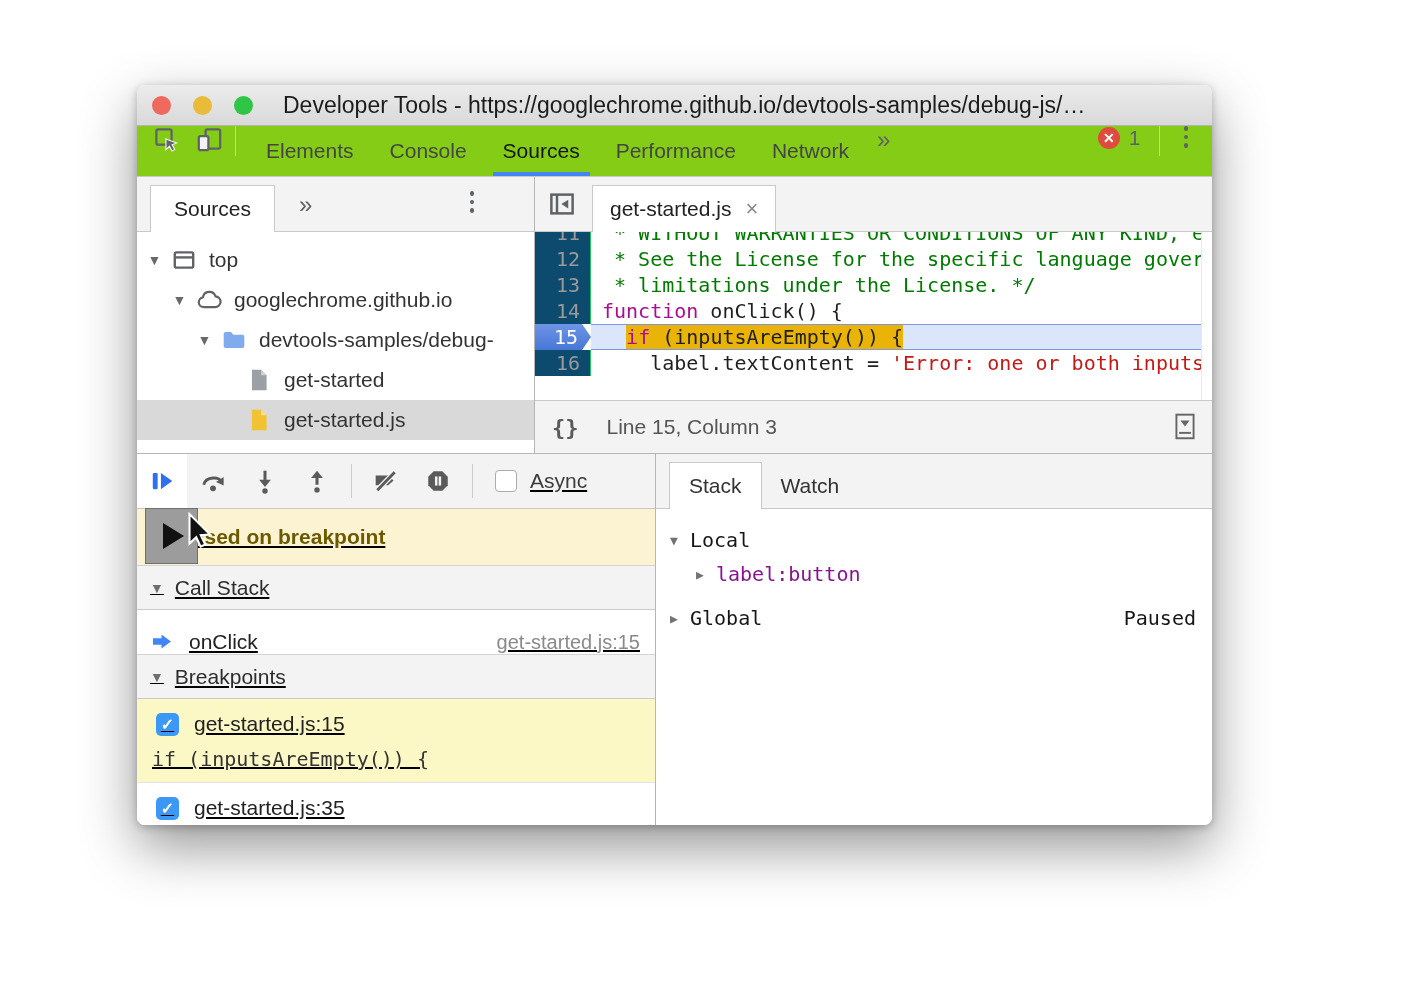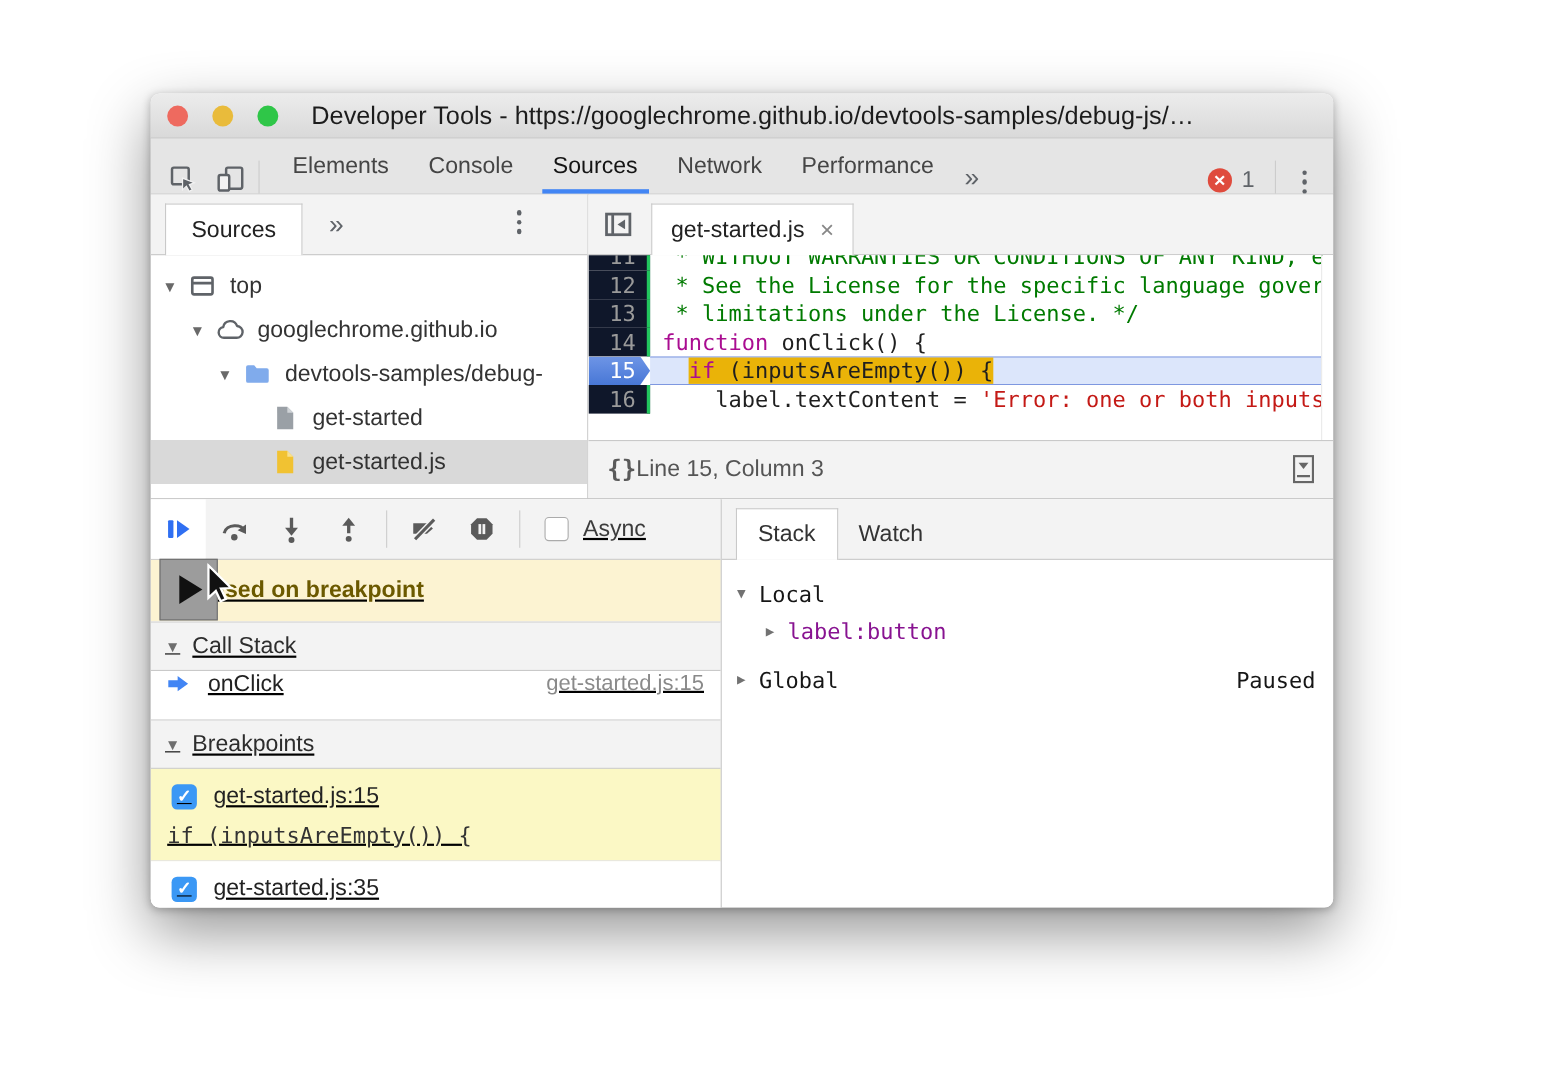--- a/index.html
+++ b/index.html
@@ -17,22 +17,22 @@
   .titlebar { flex:none; height:41px; background:linear-gradient(#ececec,#d9d9d9);
     border-bottom:1px solid #b4b4b4; display:flex; align-items:center; }
   .lights { display:flex; gap:22px; margin-left:15px; }
   .light { width:19px; height:19px; border-radius:50%; }
   .light.red   { background:#ee6a5f; }
   .light.yellow{ background:#e9bb3b; }
   .light.green { background:#2fc648; }
   .win-title { margin-left:30px; font-size:23px; font-weight:500; color:#1c1c1c; white-space:nowrap; overflow:hidden; }
 
   
-  .main-toolbar { flex:none; height:51px; background:#e5e5e5; border-bottom:1px solid #c9c9c9;
-    display:flex; align-items:flex-end; color:#5f6368; }
+  .main-toolbar { flex:none; height:51px; background:#84cc16; border-bottom:1px solid #c9c9c9;
+    display:flex; align-items:flex-start; color:#5f6368; }
   .tb-icon { width:27px; height:27px; margin-left:16px; flex:none; }
   .vsep { width:1px; height:30px; background:#ccc; margin:0 12px; flex:none; }
   .main-tabs { display:flex; height:100%; align-items:stretch; }
   .main-tab { display:flex; align-items:center; padding:0 18px; font-size:21px; color:#454545; position:relative; cursor:default; }
   .main-tab.active { color:#141414; }
   .main-tab.active::after { content:""; position:absolute; left:8px; right:8px; bottom:0; height:4px; background:#4285f4; }
   .more-tabs { font-size:24px; color:#5f6368; padding:0 10px; display:flex; align-items:center; }
   .tb-spacer { flex:1; }
   .err-badge { display:flex; align-items:center; gap:9px; margin-right:6px; }
   .err-circle { width:22px; height:22px; border-radius:50%; background:#df4b3d; color:#fff;
@@ -65,32 +65,32 @@
   .navtoggle { width:30px; height:30px; color:#5f6368; margin:0 0 12px 12px; flex:none; }
   .file-tab { height:47px; margin-left:15px; margin-bottom:-1px; background:#fff; border:1px solid #c9c9c9; border-bottom:none;
     display:flex; align-items:center; gap:14px; padding:0 17px; font-size:21px; color:#222; }
   .tab-close { color:#878787; font-size:22px; line-height:1; }
 
   .code-wrap { flex:none; height:168px; position:relative; overflow:hidden; background:#fff; }
   .code-inner { position:absolute; top:-12px; left:0; right:0; font-family:"DejaVu Sans Mono", monospace;
     font-size:20px; line-height:26px; }
   .code-line { display:flex; height:26px; }
   .gutter-cell { flex:none; width:56px; text-align:right; padding-right:10px; color:#9a9a9a;
-    background:#0f172a; border-right:3px solid #22c55e; }
+    background:#0c4a6e; border-right:1px solid #22c55e; }
   .code-cell { flex:1; min-width:0; padding-left:11px; white-space:pre; color:#1f1f1f; overflow:hidden; }
   .code-line.current .gutter-cell { background:linear-gradient(#6e95e6,#4877d6); color:#fff; border-right:none;
     clip-path:polygon(0 0, 84% 0, 100% 50%, 84% 100%, 0 100%); padding-right:13px; }
   .code-line.current .code-cell { background:#dce6fb; box-shadow:inset 0 1px 0 #7e97e0, inset 0 -1px 0 #7e97e0; }
   .seg-exec { background:#eab308; }
   .c-comment { color:#007a00; } .c-keyword { color:#aa0d91; } .c-string { color:#c41a16; } .c-plain { color:#1f1f1f; }
   .code-scrollbar { position:absolute; top:0; bottom:0; right:0; width:11px; background:#fff; border-left:1px solid #e9e9e9; }
 
   .status-bar { flex:1; background:#f3f3f3; border-top:1px solid #c9c9c9; display:flex; align-items:center; }
   .fmt-icon { font-family:"DejaVu Sans Mono", monospace; font-weight:bold; font-size:22px; color:#5a5a5a; margin-left:17px; }
-  .status-text { font-size:21px; color:#555; }
+  .status-text { margin-left:28px; font-size:21px; color:#555; }
   .drawer-ic { margin-left:auto; margin-right:14px; width:26px; height:30px; color:#666; }
 
   
   .lower { flex:1; display:flex; border-top:1px solid #b6b6b6; min-height:0; }
   .debugger { flex:none; width:519px; border-right:1px solid #b6b6b6; background:#fff;
     display:flex; flex-direction:column; position:relative; min-height:0;text-decoration:underline; }
   .dbg-toolbar { flex:none; height:55px; background:#f3f3f3; border-bottom:1px solid #c9c9c9;
     display:flex; align-items:center; color:#5a5a5a; }
   .resume-tile { width:50px; height:54px; background:#fff; display:flex; align-items:center; justify-content:center; flex:none; }
   .dbg-ic { width:26px; height:26px; margin:0 13px; flex:none; }
@@ -102,21 +102,21 @@
   .paused-text { margin-left:29px; font-size:21px; font-weight:bold; color:#6b5900; }
 
   .overlay-btn { position:absolute; left:8px; top:54px; width:53px; height:56px; background:#9c9c9c;
     border:1px solid #6f6f6f; display:flex; align-items:center; justify-content:center; z-index:5; }
   .overlay-play { width:0; height:0; border-left:21px solid #111; border-top:13px solid transparent; border-bottom:13px solid transparent; margin-left:4px; }
   .cursor-ic { position:absolute; left:44px; top:58px; width:38px; height:42px; z-index:6; }
 
   .section-header { flex:none; height:45px; background:#f3f3f3; border-top:1px solid #d4d4d4; border-bottom:1px solid #c9c9c9;
     display:flex; align-items:center; font-size:21px; color:#2d2d2d; }
   .sec-twisty { font-size:14px; color:#6e6e6e; margin:0 11px 0 13px; }
-  .cs-row { flex:none; height:44px; display:flex; align-items:flex-start; font-size:21px; color:#222; background:#fff; }
+  .cs-row { flex:none; height:44px; display:flex; align-items:flex-end; font-size:21px; color:#222; background:#fff; }
   .cs-arrow { width:24px; height:24px; margin-left:13px; flex:none; }
   .cs-name { margin-left:15px; }
   .cs-loc { margin-left:auto; margin-right:15px; color:#8a8a8a; font-size:20px; }
 
   .bp-item { flex:none; padding:9px 0 11px 0; background:#fff; border-bottom:1px solid #e4e4e4; }
   .bp-item.active { background:#fbf8c5; }
   .bp-head { display:flex; align-items:center; height:32px; }
   .bp-check { width:23px; height:23px; border-radius:5px; background:#3b98f5; color:#fff; flex:none;
     margin-left:19px; display:flex; align-items:center; justify-content:center; font-size:16px; font-weight:bold; }
   .bp-label { margin-left:15px; font-size:21px; color:#222; }
@@ -157,22 +157,22 @@
       </svg>
       <svg class="tb-icon" viewBox="0 0 24 24">
         <rect x="8.5" y="3" width="13" height="17" rx="1.5" fill="none" stroke="currentColor" stroke-width="2"></rect>
         <rect x="2.5" y="9" width="8.5" height="12.5" rx="1.5" fill="#f3f3f3" stroke="currentColor" stroke-width="2"></rect>
       </svg>
       <div class="vsep"></div>
       <div class="main-tabs" id="main-tabs">
           <div class="main-tab">Elements</div>
           <div class="main-tab">Console</div>
           <div class="main-tab active">Sources</div>
+          <div class="main-tab">Performance</div>
           <div class="main-tab">Network</div>
-          <div class="main-tab">Performance</div>
         </div>
       <div class="more-tabs">»</div>
       <div class="tb-spacer"></div>
       <div class="err-badge">
         <span class="err-circle">✕</span>
         <span class="err-count">1</span>
       </div>
       <div class="vsep"></div>
       <div class="kebab">
           <i></i>

